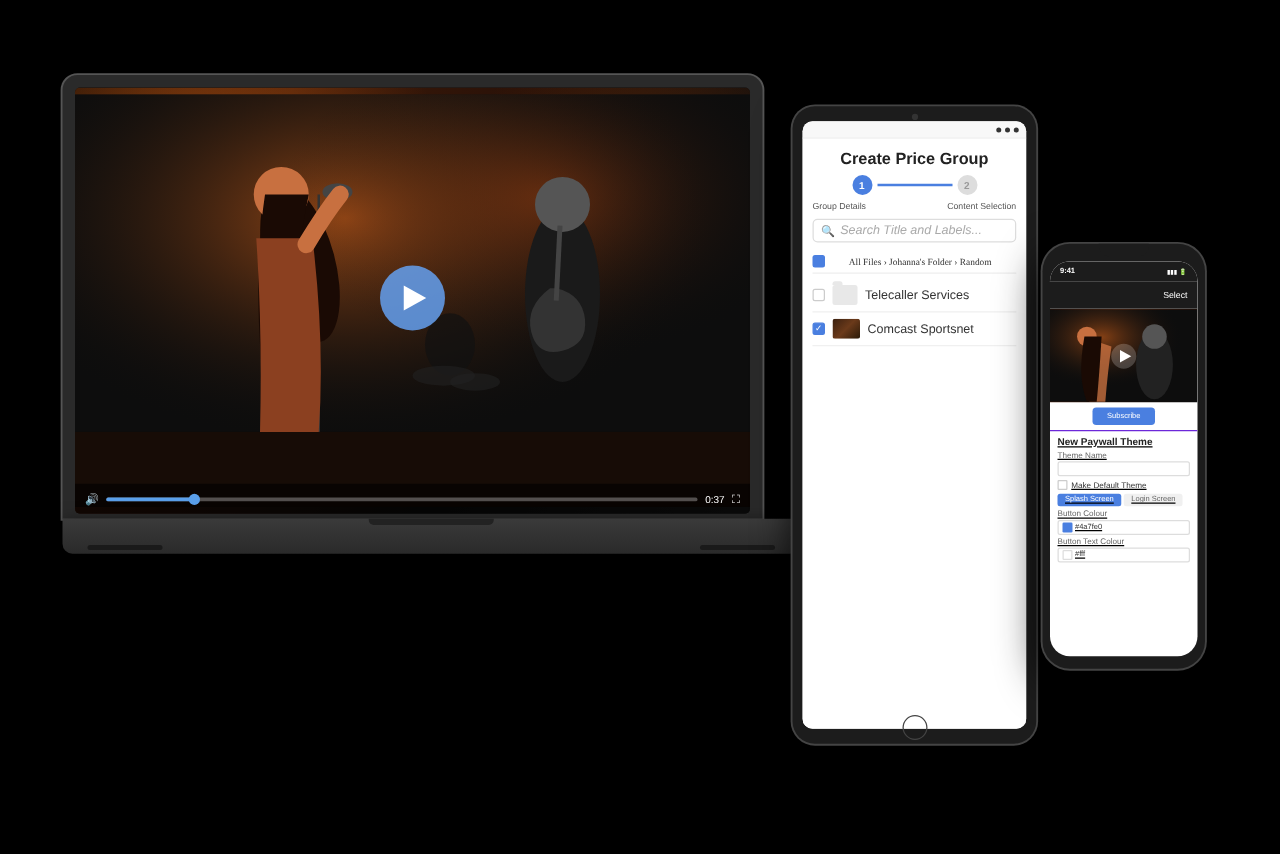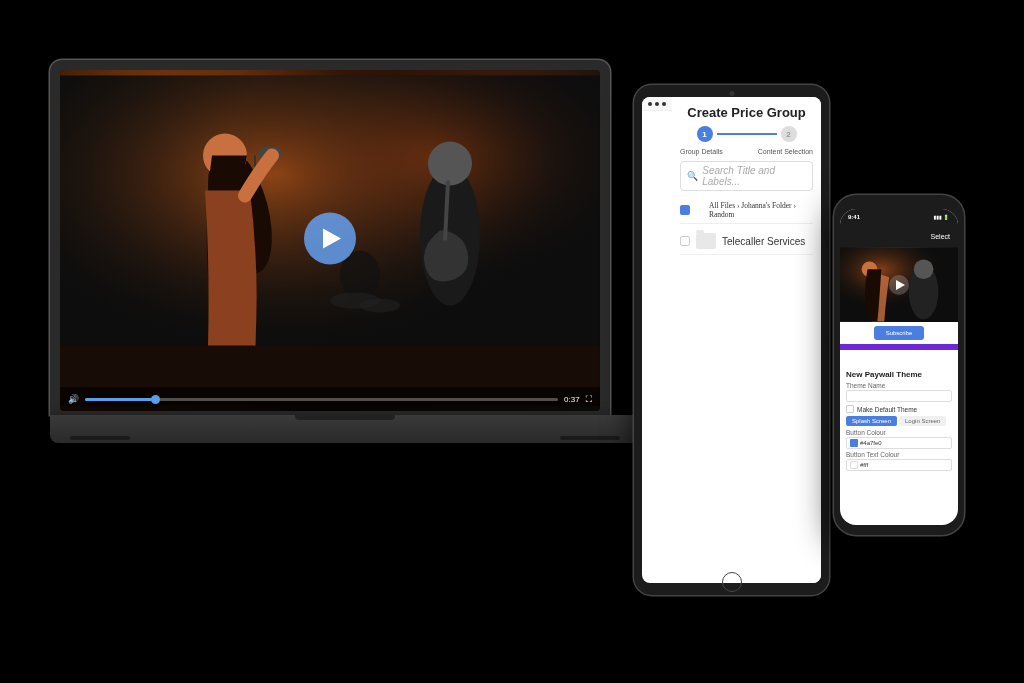--- a/index.html
+++ b/index.html
@@ -212,20 +212,21 @@
       position: relative;
     }
 
     .tablet-screen {
       width: 100%;
       height: 100%;
       background: #fff;
       border-radius: 8px;
       overflow: hidden;
       display: flex;
+      flex-direction: column;
     }
 
     .tablet-status-bar {
       height: 14px;
       background: #f8f8f8;
       display: flex;
       align-items: center;
       justify-content: flex-end;
       padding: 0 6px;
       gap: 3px;
@@ -541,22 +542,23 @@
       display: flex;
       align-items: center;
       justify-content: center;
       font-size: 6px;
       color: #fff;
       margin: 4px auto;
     }
 
     
     .phone-section {
-      padding: 20px 6px;
-      border-top: 6px solid #6d28d9;
+      padding: 4px 6px;
+      border-top: 1px solid #6d28d9;
+      text-decoration: underline;
     }
 
     .phone-section-title {
       font-size: 8px;
       font-weight: 700;
       color: #222;
       margin-bottom: 3px;
     }
 
     .phone-label {
@@ -785,20 +787,27 @@
             <span class="breadcrumb-text">All Files › Johanna's Folder › Random</span>
           </div>
 
           <div class="file-item">
             <div class="file-checkbox"></div>
             <div class="file-folder-icon"></div>
             <span class="file-name">Telecaller Services</span>
           </div>
 
 
+          <div class="file-item">
+            <div class="file-checkbox checked"></div>
+            <div class="file-thumb">
+              <div class="file-thumb-img"></div>
+            </div>
+            <span class="file-name">Comcast Sportsnet</span>
+          </div>
 
         </div>
       </div>
       <div class="tablet-home-btn"></div>
     </div>
   </div>
 
   <div class="phone">
     <div class="phone-body">
       <div class="phone-notch"></div>

